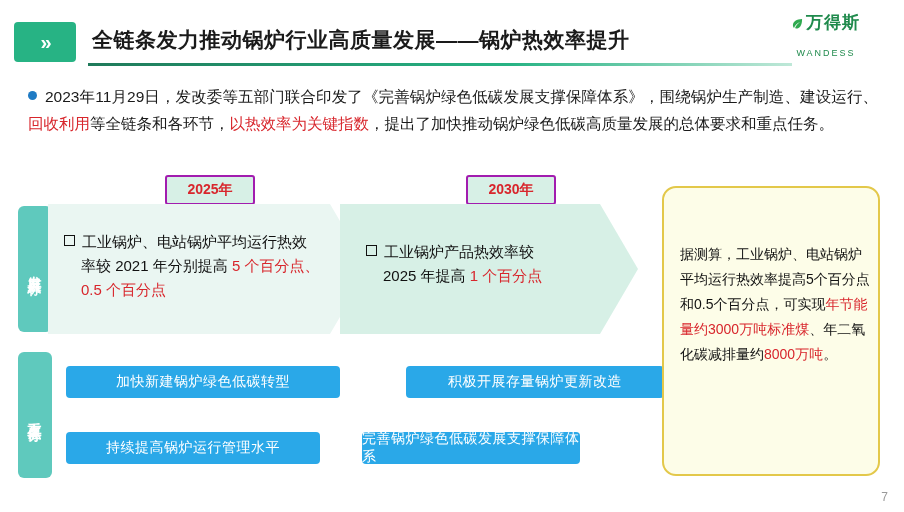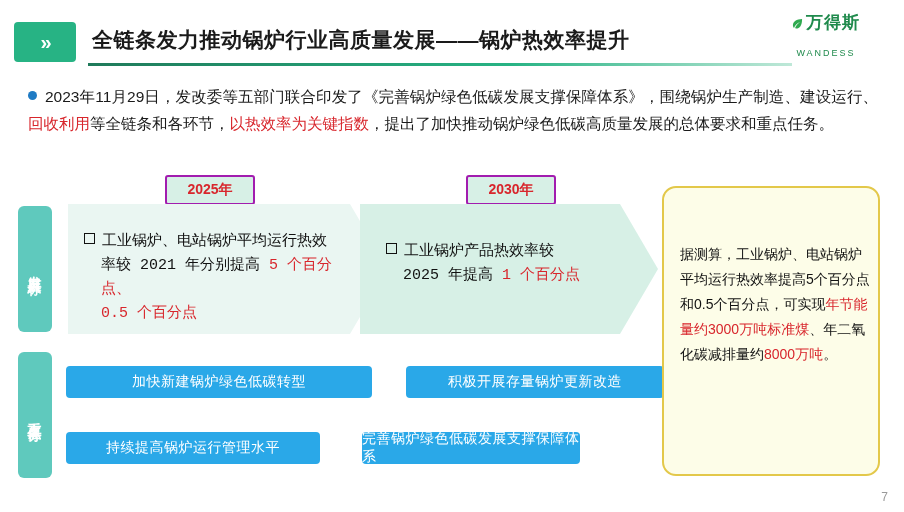--- a/index.html
+++ b/index.html
@@ -168,25 +168,24 @@
   }
   #year-2030 {
     left: 466px;
     top: 175px;
     width: 86px;
   }
 
   
   .chevron-wrap {
     position: absolute;
-    left: 68px;
+    left: 48px;
     top: 204px;
     width: 590px;
     height: 162px;
-    font-family: Liberation Mono, monospace;
   }
   .chev {
     position: absolute;
     top: 0;
     height: 130px;
   }
   .chev-1 {
     left: 0;
     width: 320px;
     background: #eaf6f2;
@@ -230,21 +229,21 @@
     height: 32px;
     border-radius: 4px;
     background: #2aa8e8;
     color: #ffffff;
     font-size: 14px;
     display: flex;
     align-items: center;
     justify-content: center;
     letter-spacing: 0.5px;
   }
-  #task-1 { left: 66px;  top: 366px; width: 306px; }
+  #task-1 { left: 66px;  top: 366px; width: 274px; }
   #task-2 { left: 362px; top: 366px; width: 258px; margin-left: 44px; }
   #task-3 { left: 66px;  top: 432px; width: 254px; }
   #task-4 { left: 362px; top: 432px; width: 218px; }
 
   
   .callout {
     position: absolute;
     left: 662px;
     top: 186px;
     width: 218px;

